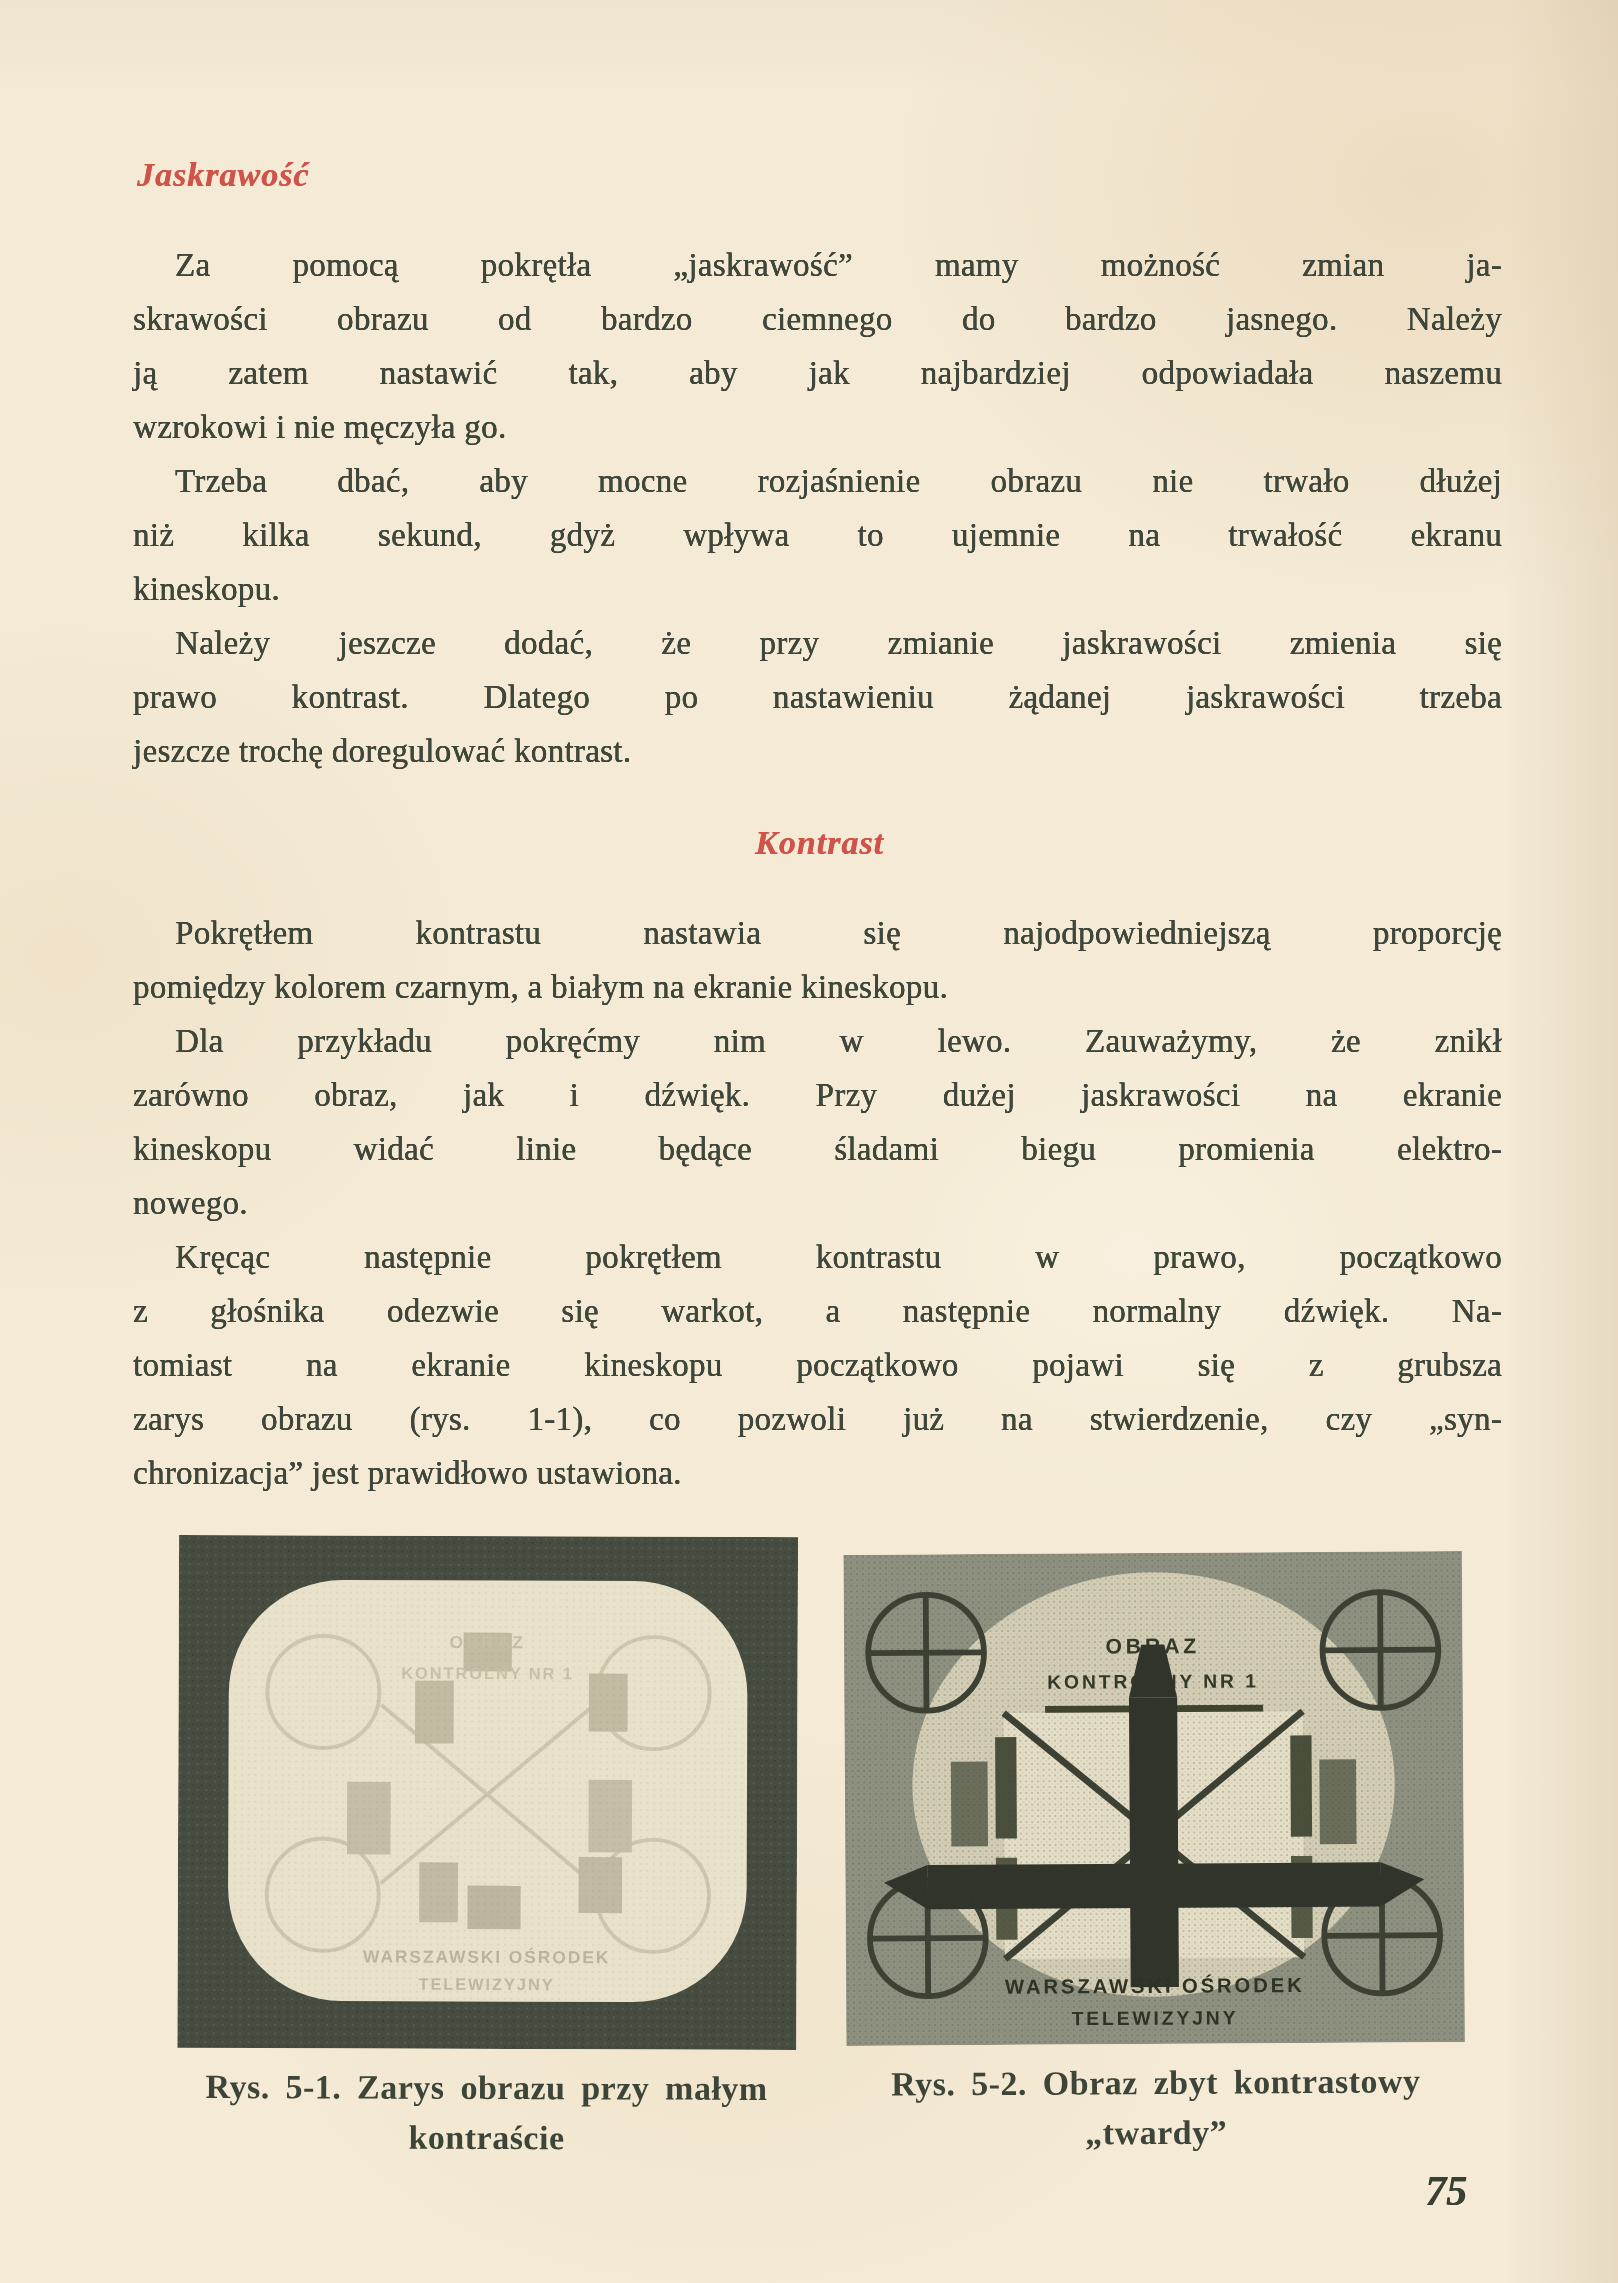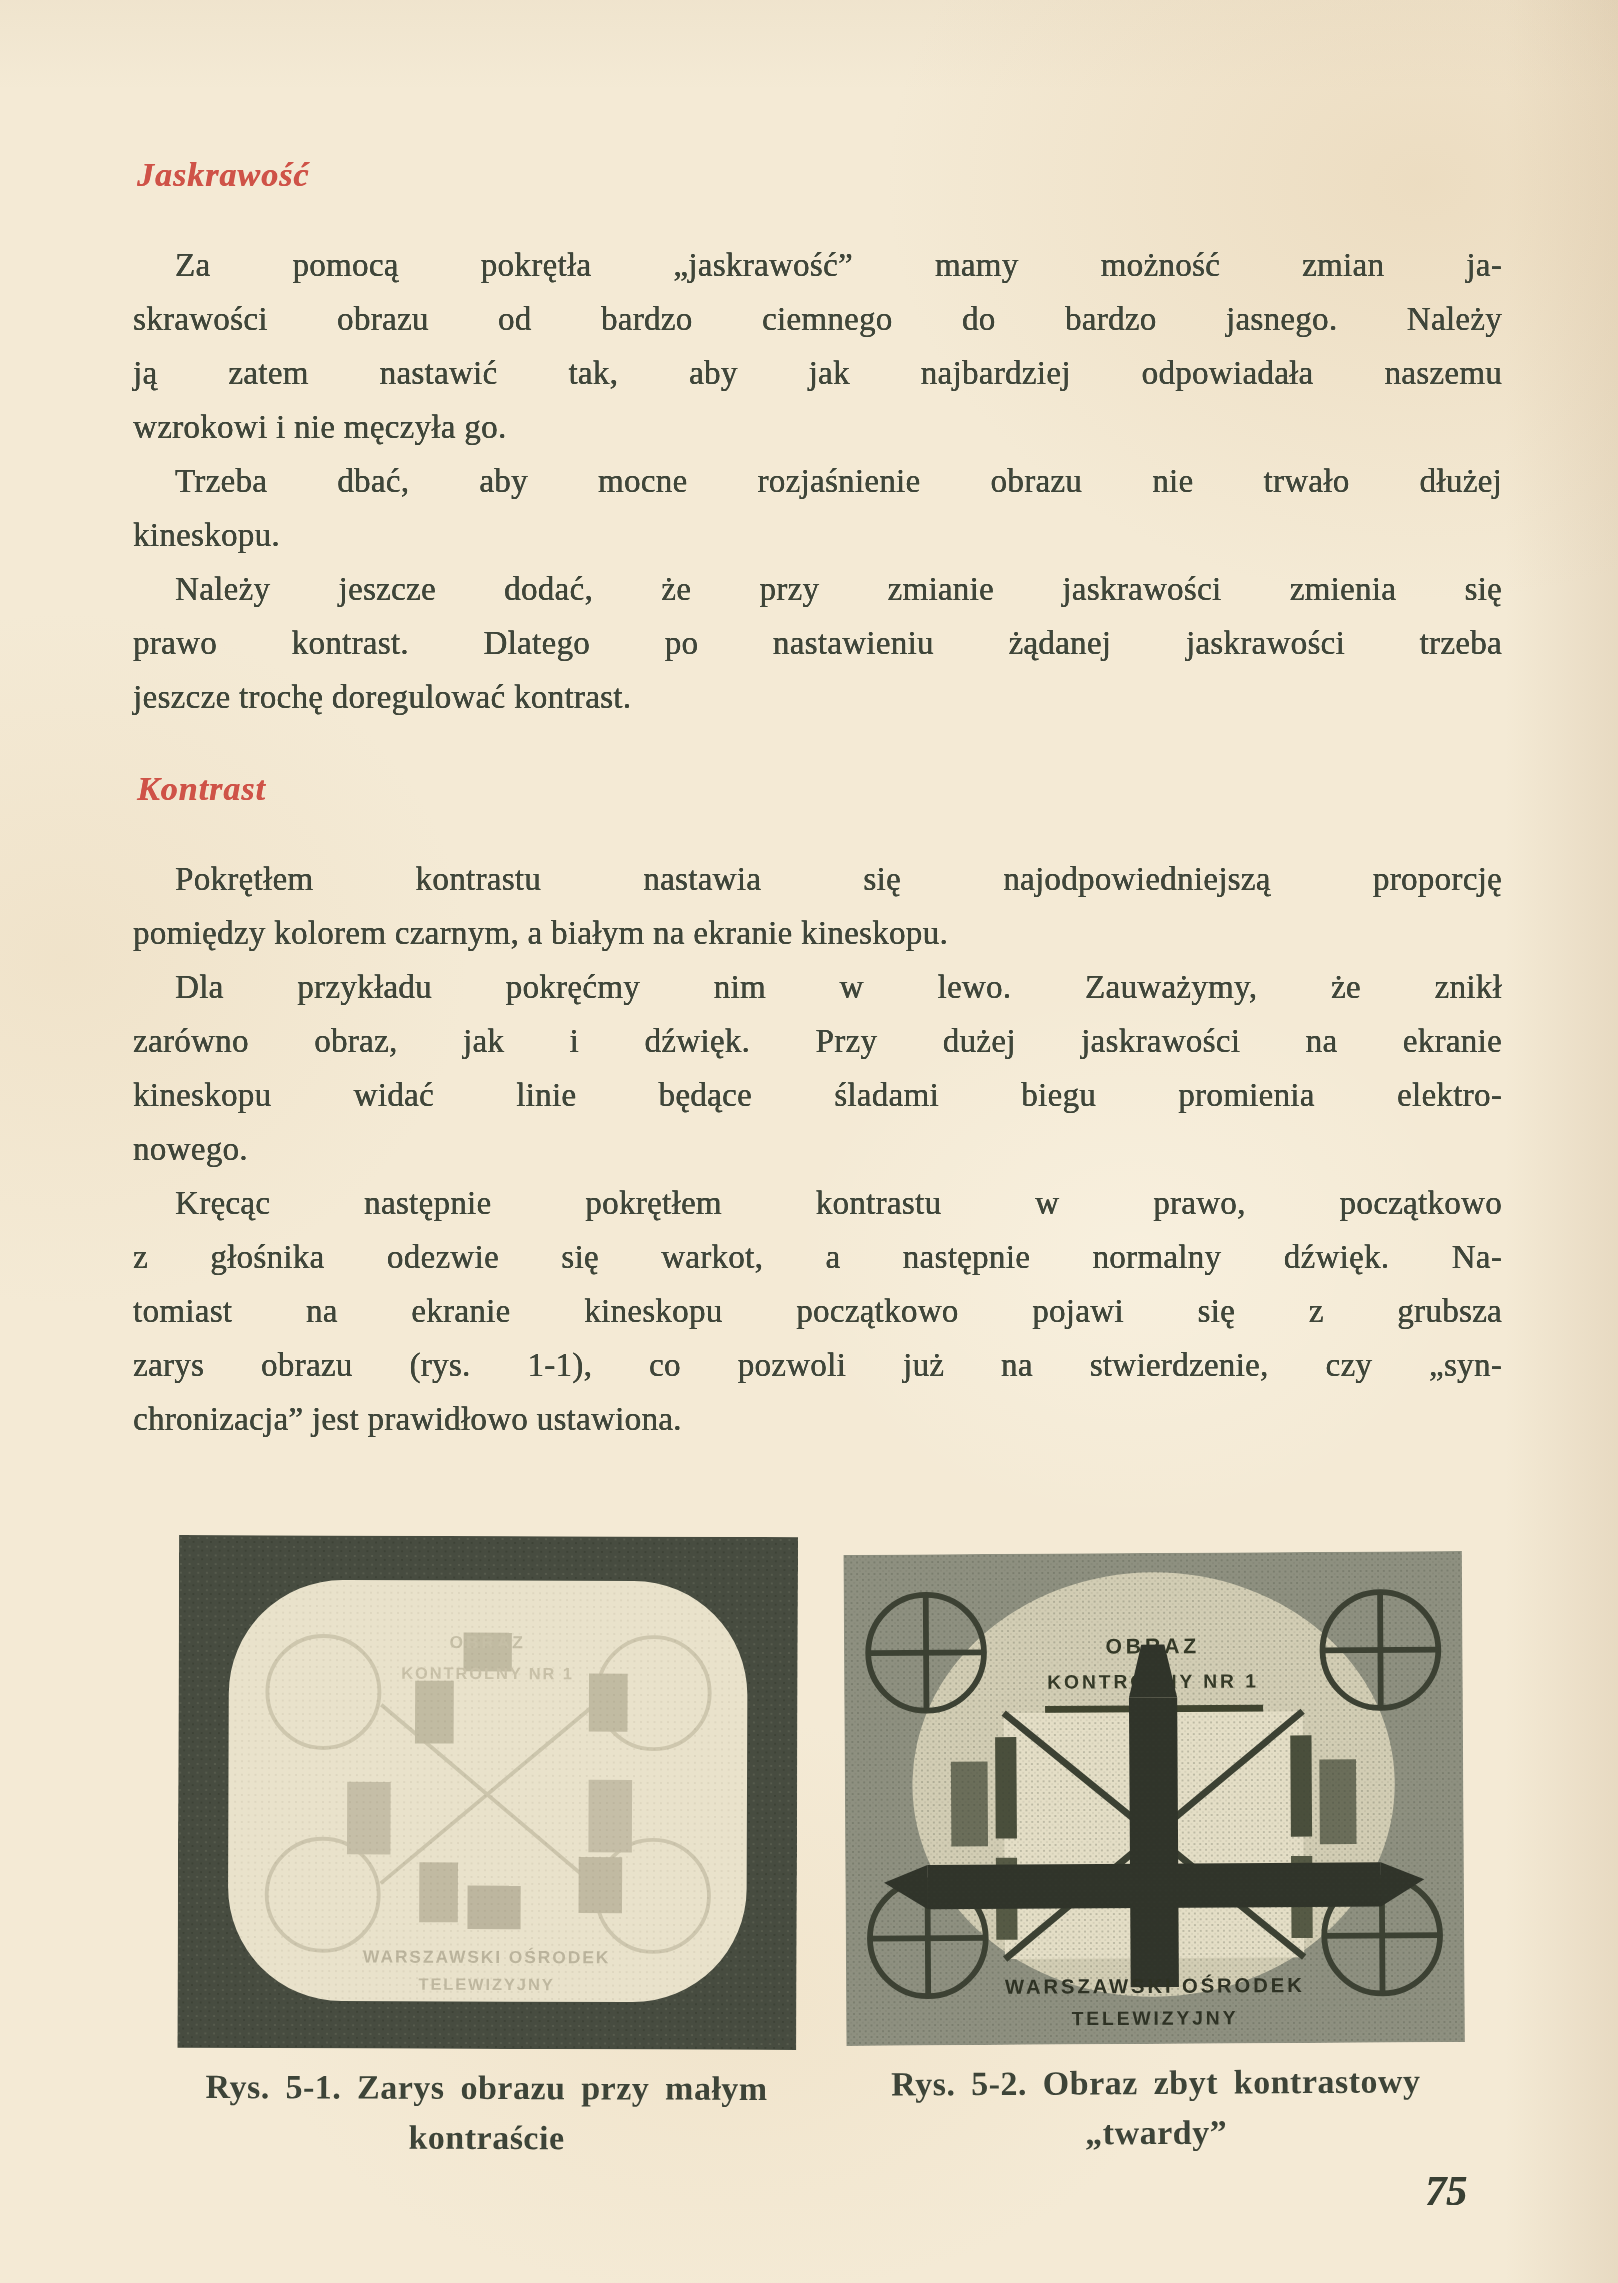--- a/index.html
+++ b/index.html
@@ -23,21 +23,21 @@
     position:absolute; left:133px; top:147px; width:1369px;
   }
   .heading {
     margin:0 0 35px 3.9px;
     font-size:34px; line-height:56px;
     font-weight:bold; font-style:italic;
     color:#cf5348;
     letter-spacing:1px;
     text-shadow:0.4px 0 0 #cf5348;
   }
-  .heading.second { margin-top:37px; }
+  .heading.second { margin-top:37px;text-align:center; }
   .paragraph { font-size:33px; line-height:54px;font-family:Liberation Serif, serif; }
   .paragraph .line {
     text-align:justify; text-align-last:justify;
     white-space:normal;
     text-shadow:0.3px 0 0 currentColor, 0 0.3px 0 currentColor;
     letter-spacing:0.3px;
   }
   .paragraph .line.first { text-indent:42px; }
   .paragraph .line.last  { text-align-last:left; }
   figure { margin:0; padding:0; position:absolute; }
@@ -67,20 +67,21 @@
   <div class="content">
     <h2 class="heading">Jaskrawość</h2>
     <div class="paragraph">
         <div class="line first">Za pomocą pokrętła „jaskrawość” mamy możność zmian ja-</div>
         <div class="line">skrawości obrazu od bardzo ciemnego do bardzo jasnego. Należy</div>
         <div class="line">ją zatem nastawić tak, aby jak najbardziej odpowiadała naszemu</div>
         <div class="line last">wzrokowi i nie męczyła go.</div>
       </div>
     <div class="paragraph">
         <div class="line first">Trzeba dbać, aby mocne rozjaśnienie obrazu nie trwało dłużej</div>
+        <div class="line">niż kilka sekund, gdyż wpływa to ujemnie na trwałość ekranu</div>
         <div class="line last">kineskopu.</div>
       </div>
     <div class="paragraph">
         <div class="line first">Należy jeszcze dodać, że przy zmianie jaskrawości zmienia się</div>
         <div class="line">prawo kontrast. Dlatego po nastawieniu żądanej jaskrawości trzeba</div>
         <div class="line last">jeszcze trochę doregulować kontrast.</div>
       </div>
 
     <h2 class="heading second">Kontrast</h2>
     <div class="paragraph">

